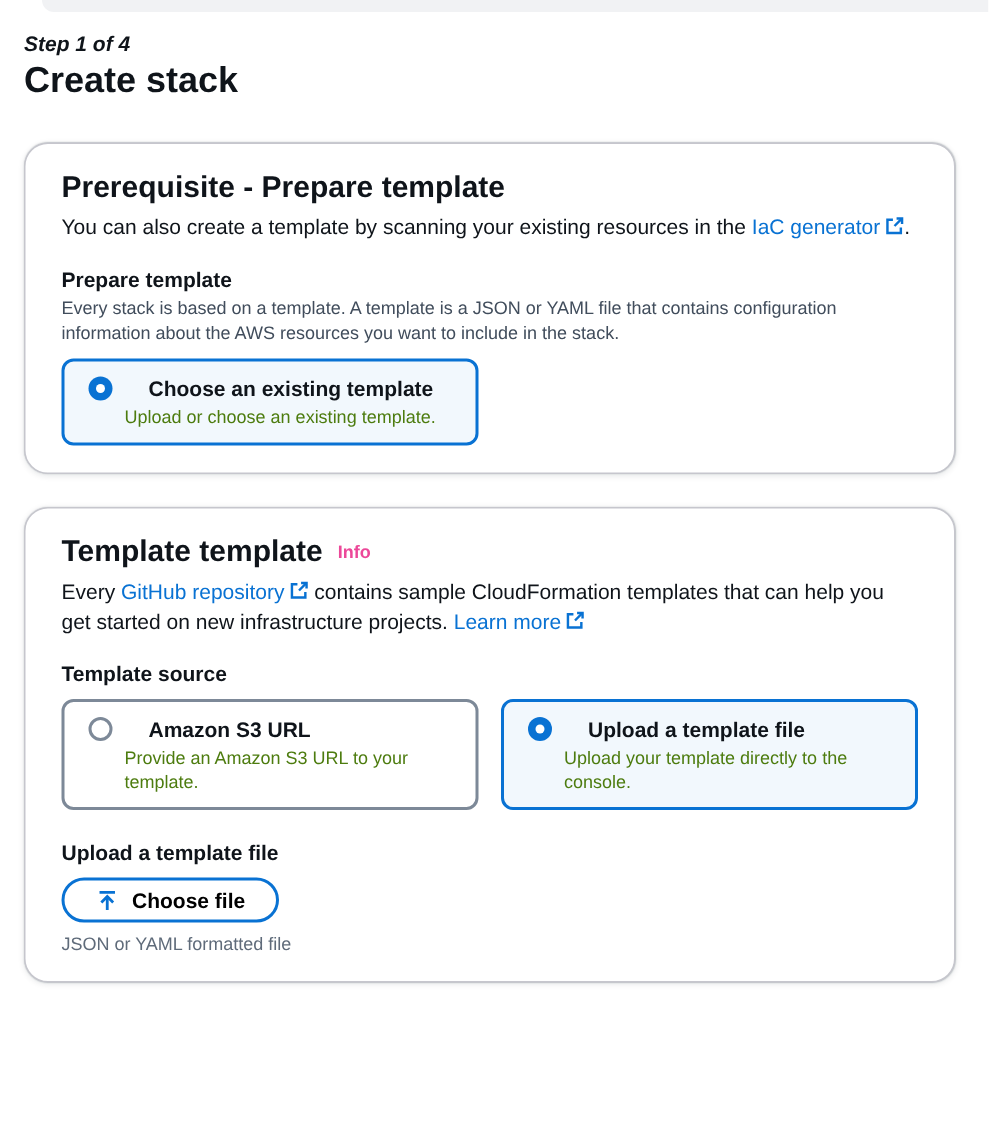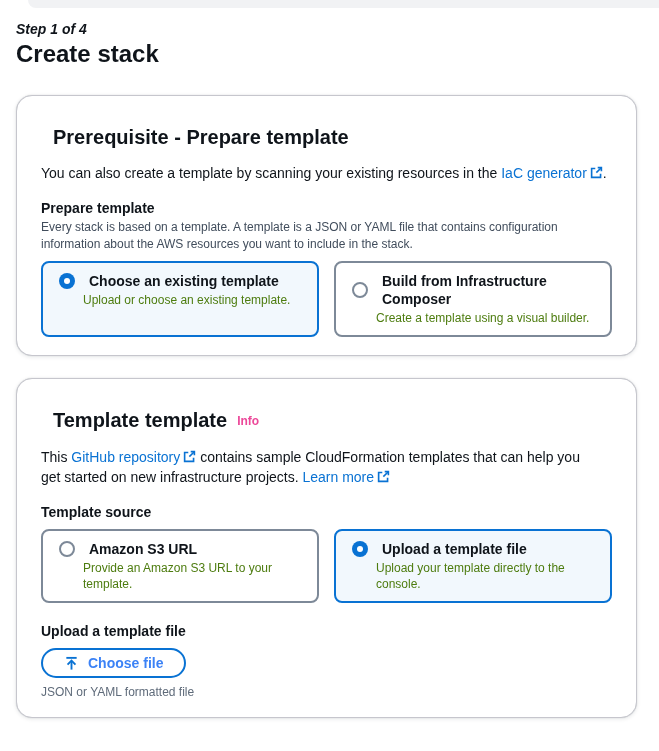--- a/index.html
+++ b/index.html
@@ -13,45 +13,45 @@
   .top-strip { height:8px; background:#f1f2f4; margin-left:28px; border-bottom-left-radius:10px; }
   .content { padding:0 22px 0 16px; }
   .step-label { font-size:14px; font-weight:700; margin-top:13px;font-style:italic; }
   h1.page-title { font-size:24px; font-weight:700; margin:3px 0 27px; }
 
   .card {
     background:#fff; border:1px solid #c6c6cd; border-radius:16px;
     padding:15px 24px 18px; margin-bottom:22px;
     box-shadow:0 1px 4px rgba(0,28,36,.10), 0 0 1px rgba(0,28,36,.22);
   }
-  .card-title { font-size:20px; font-weight:700; margin:12px; line-height:28px; }
+  .card-title { font-size:20px; font-weight:700; margin:0; line-height:28px; }
   .info-link { font-size:12px; font-weight:700; color:#ec4899; margin-left:10px; vertical-align:2px; cursor:pointer; }
   .intro { font-size:14px; line-height:20px; margin:2px 0 0; }
   .intro.narrow { max-width:560px; }
   .link { color:#0972d3; cursor:pointer; white-space:nowrap; }
   .ext-ico { vertical-align:-1px; margin-left:3px; }
 
   .field-label { font-size:14px; font-weight:700; margin-top:16px; line-height:18px; }
   .field-desc { font-size:12px; color:#414d5c; line-height:17px; margin-top:2px; }
   .w1 { max-width:550px; } .w2 { max-width:575px; }
 
   .tiles { display:grid; grid-template-columns:1fr 1fr; gap:14px 15px; margin-top:8px; }
   .tile { border:2px solid #7d8998; border-radius:8px; padding:9px 14px 9px 16px; background:#fff; cursor:pointer; align-self:stretch; }
   .tile.selected { border-color:#0972d3; background:#f2f8fd; }
-  .tile-head { display:flex; align-items:center; gap:14px; font-size:14px; font-weight:700; line-height:18px; }
+  .tile-head { display:flex; align-items:center; gap:24px; font-size:14px; font-weight:700; line-height:18px; }
   .radio { width:16px; height:16px; border-radius:50%; border:2px solid #7d8998; background:#fff; flex:none; position:relative; cursor:pointer; }
   .radio.checked { border:none; background:#0972d3; }
   .radio.checked::after { content:""; position:absolute; left:5px; top:5px; width:6px; height:6px; border-radius:50%; background:#fff; }
   .tile-desc { margin:2px 0 0 24px; font-size:12px; color:#4d7c0f; line-height:16px; }
 
   .upload-label { font-size:14px; font-weight:700; margin-top:20px; }
   .choose-file-btn {
     display:inline-flex; align-items:flex-end; gap:9px;
     border:2px solid #0972d3; border-radius:17px; background:#fff;
-    color:#3b82f6; font-weight:700; font-size:14px;
+    color:#000000; font-weight:700; font-size:14px;
     padding:5px 21px; margin-top:9px; cursor:pointer;
     font-family:"Liberation Sans", sans-serif;
   }
   .constraint { font-size:12px; color:#5f6b7a; margin-top:7px; }
 </style>
 </head>
 <body>
 
 <div class="top-strip"></div>
 
@@ -72,33 +72,26 @@
     <div class="field-desc w1">Every stack is based on a template. A template is a JSON or YAML file that contains configuration information about the AWS resources you want to include in the stack.</div>
 
     <div class="tiles">
       <div class="tile selected">
         <div class="tile-head">
           <span class="radio checked"></span>
           <span>Choose an existing template</span>
         </div>
         <div class="tile-desc">Upload or choose an existing template.</div>
       </div>
-      <div class="tile">
-        <div class="tile-head">
-          <span class="radio"></span>
-          <span>Build from Infrastructure Composer</span>
-        </div>
-        <div class="tile-desc">Create a template using a visual builder.</div>
-      </div>
     </div>
   </section>
 
   <section class="card" style="margin-bottom:5px;">
     <h2 class="card-title"><span>Template template</span><span class="info-link">Info</span></h2>
-    <p class="intro narrow"><span>This </span><span class="link"><span>GitHub repository</span><svg class="ext-ico" width="13" height="13" viewBox="0 0 16 16">
+    <p class="intro narrow"><span>Every </span><span class="link"><span>GitHub repository</span><svg class="ext-ico" width="13" height="13" viewBox="0 0 16 16">
             <path d="M13 9.5V14H2V3h4.5" fill="none" stroke="#0972d3" stroke-width="2"></path>
             <path d="M9.5 2H14v4.5" fill="none" stroke="#0972d3" stroke-width="2"></path>
             <path d="M13.6 2.4L7.8 8.2" fill="none" stroke="#0972d3" stroke-width="2"></path>
           </svg></span><span> contains sample CloudFormation templates that can help you get started on new infrastructure projects. </span><span class="link"><span>Learn more</span><svg class="ext-ico" width="13" height="13" viewBox="0 0 16 16">
             <path d="M13 9.5V14H2V3h4.5" fill="none" stroke="#0972d3" stroke-width="2"></path>
             <path d="M9.5 2H14v4.5" fill="none" stroke="#0972d3" stroke-width="2"></path>
             <path d="M13.6 2.4L7.8 8.2" fill="none" stroke="#0972d3" stroke-width="2"></path>
           </svg></span></p>
 
     <div class="field-label">Template source</div>

